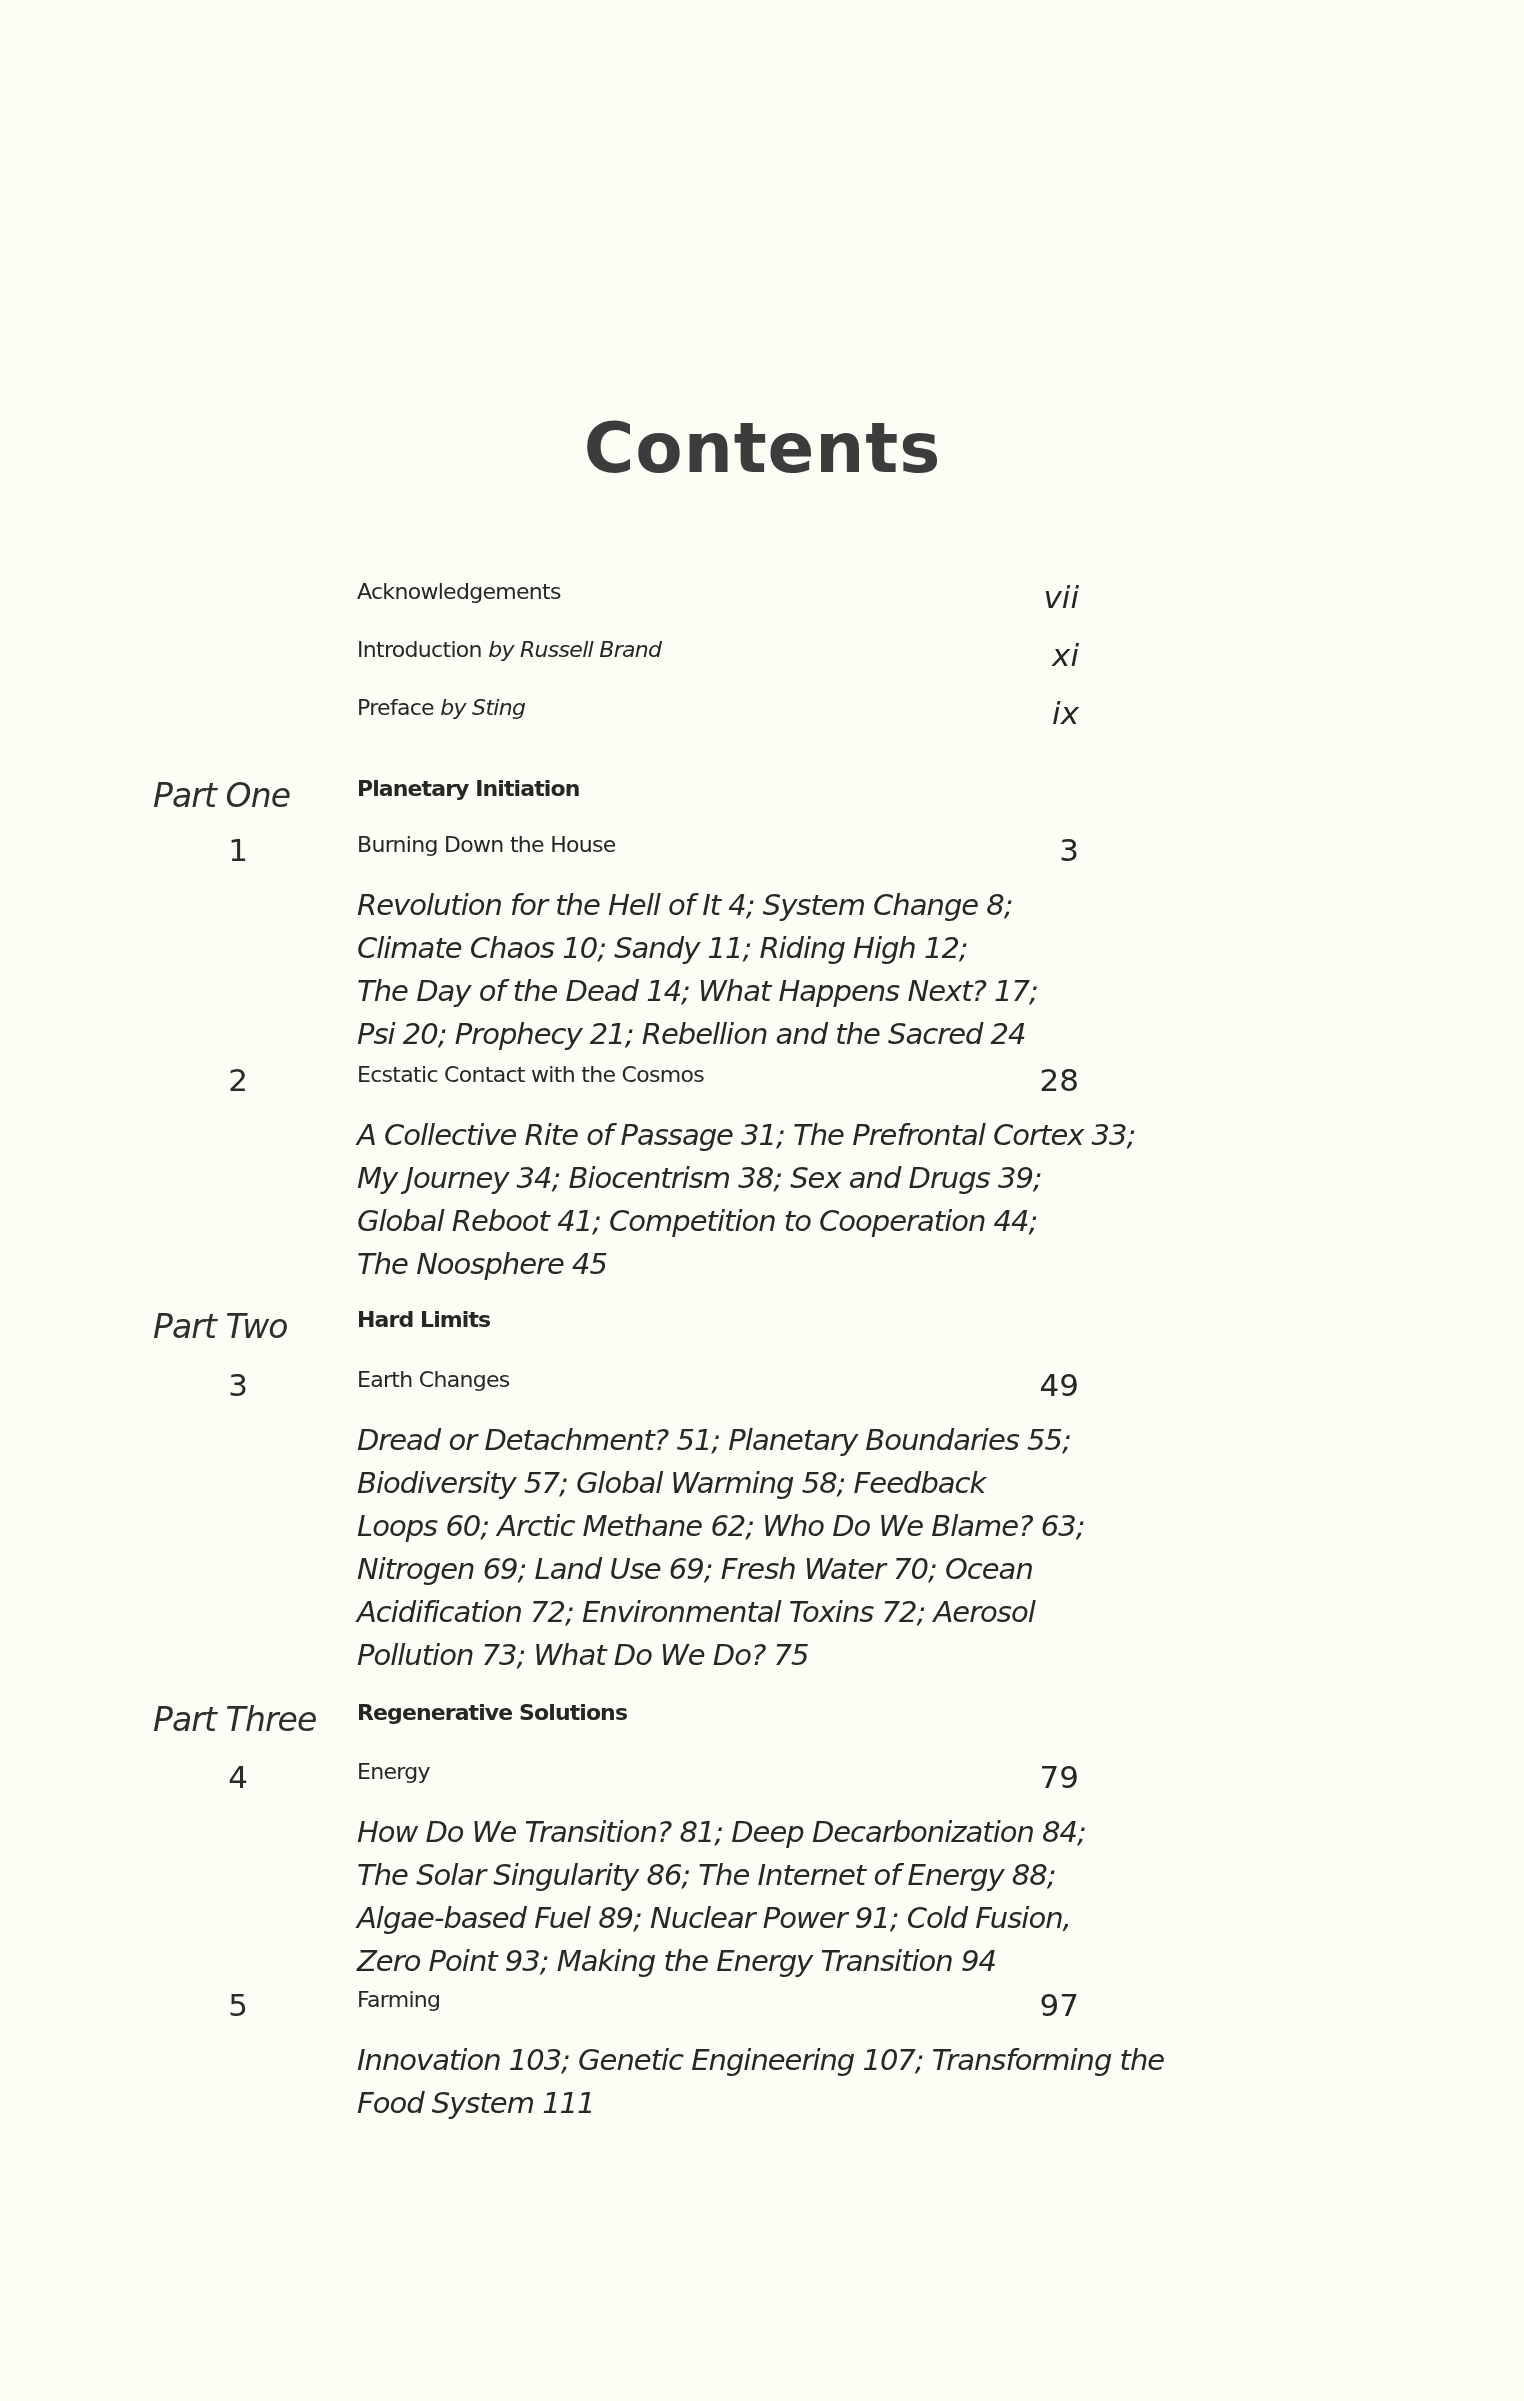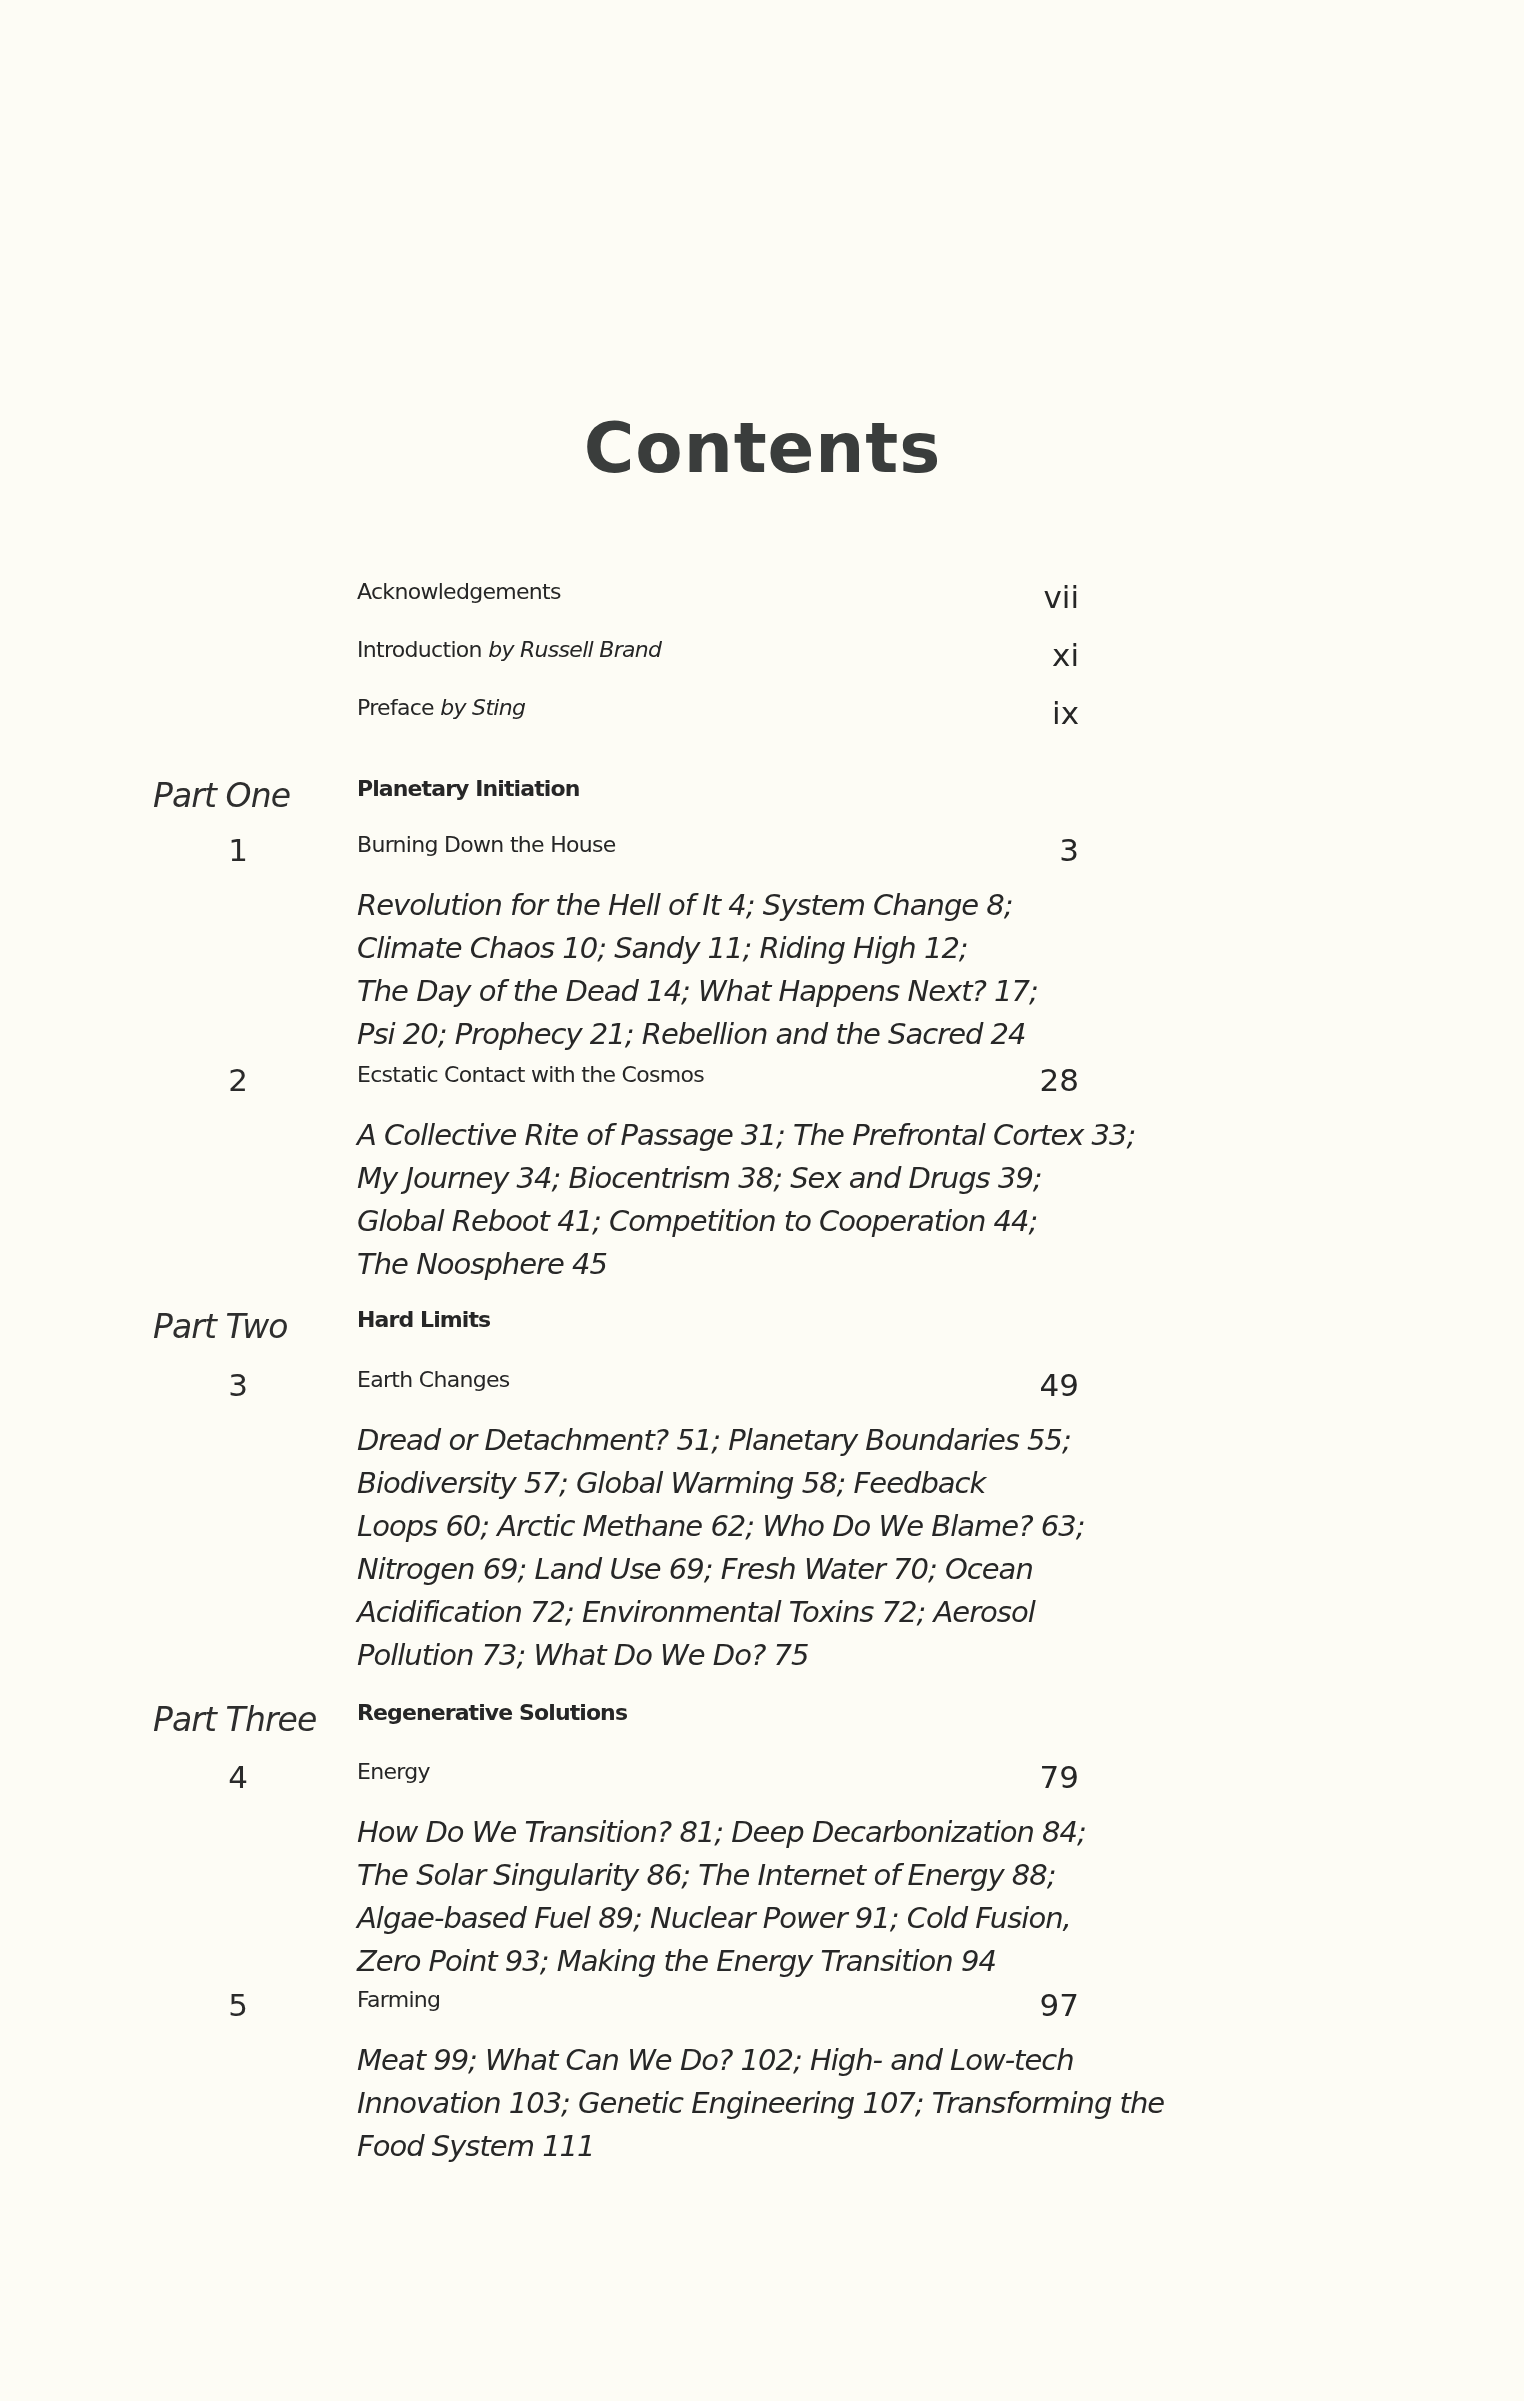--- a/index.html
+++ b/index.html
@@ -33,21 +33,21 @@
     .text-col {
       position: absolute; left: 357px;
       font-size: 22px; white-space: nowrap; color: #262626;
       letter-spacing: -0.7px;
     }
     .part-title { font-weight: bold; letter-spacing: -0.9px; }
     .page-col {
       position: absolute; left: 959px; width: 120px; text-align: right;
       font-size: 31px; color: #262626;
     }
-    .page-col.roman { font-size: 31px; }
+    .page-col.roman { font-size: 31px; font-style: italic; }
     .sections {
       position: absolute; left: 357px; top: 52px;
       font-style: italic; font-size: 29px; line-height: 43px;
       color: #272727; letter-spacing: -1px;
     }
     .sections div { white-space: nowrap; }
     em { font-style: italic; }
   </style>
 </head>
 <body>
@@ -132,18 +132,17 @@
     <div>Algae-based Fuel  89;   Nuclear Power  91;   Cold Fusion,</div>
     <div>Zero Point  93;   Making the Energy Transition  94</div>
   </div>
 </div>
 
 <div class="block" style="top:1987px;">
   <span class="num-col">5</span>
   <span class="text-col">Farming</span>
   <span class="page-col">97</span>
   <div class="sections">
-    <div>Meat  99;   What Can We Do?  102;   High- and Low-tech</div>
     <div>Innovation  103;   Genetic Engineering  107;   Transforming the</div>
     <div>Food System  111</div>
   </div>
 </div>
 
 
 </body></html>

